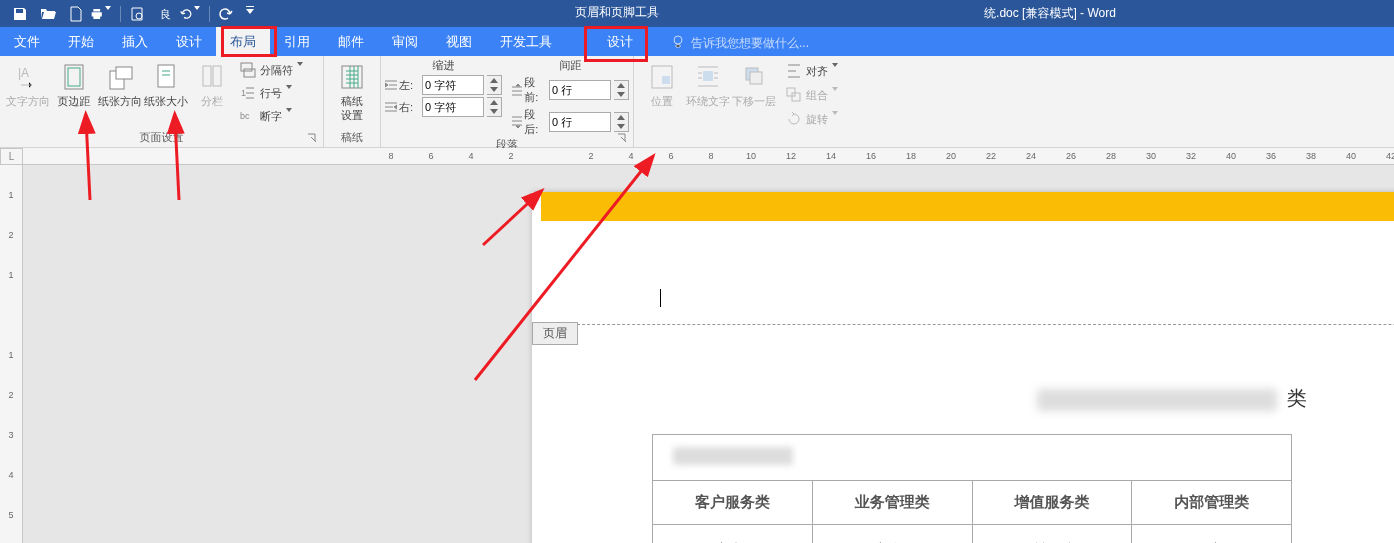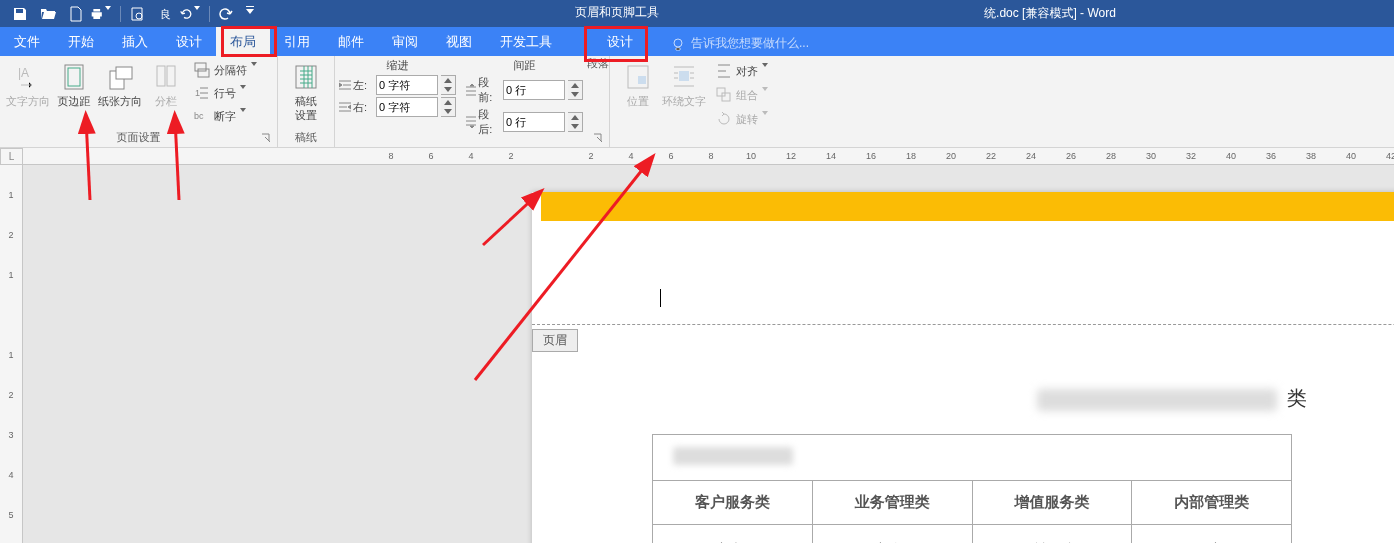--- a/index.html
+++ b/index.html
@@ -11,21 +11,21 @@
 .qat-btn svg { width: 16px; height: 16px; }
 .qat-sep { width: 1px; height: 16px; background: rgba(255,255,255,0.3); margin: 0 2px; }
 .title-contextual { position: absolute; left: 565px; top: 0; color: white; font-size: 12px; padding: 4px 10px; background: #2b579a; }
 .title-doc { position: absolute; left: 50%; transform: translateX(-50%); color: white; text-align: center; width: 400px; left: 850px; transform: none; }
 
 .tabbar { height: 29px; background: #3b82f6; display: flex; align-items: flex-end; color: white; font-size: 13px; position: relative; }
 .tab { padding: 4px 14px; cursor: pointer; height: 29px; display: flex; align-items: center; color: white; }
 .tab.active { background: #f3f3f3; color: #2b579a; border-top: 0; }
 .tab-context { position: absolute; left: 585px; padding: 0; }
 .tab-context .tab { padding: 4px 22px; }
-.tellme { position: absolute; left: 663px; display: flex; align-items: flex-end; gap: 6px; color: rgba(255,255,255,0.7); font-size: 12px; padding: 4px 8px; }
+.tellme { position: absolute; left: 663px; display: flex; align-items: flex-start; gap: 6px; color: rgba(255,255,255,0.7); font-size: 12px; padding: 4px 8px; }
 .tellme svg { width: 14px; height: 14px; }
 
 .red-box { position: absolute; border: 3px solid #ed1c24; pointer-events: none; z-index: 100; }
 
 .ribbon { height: 92px; background: #f3f3f3; border-bottom: 1px solid #d4d4d4; display: flex; }
 .group { border-right: 1px solid #d4d4d4; padding: 2px 6px 0 6px; display: flex; flex-direction: column; position: relative; }
 .group-body { display: flex; flex: 1; gap: 2px; }
 .group-label { text-align: center; font-size: 11px; color: #5a5a5a; padding-bottom: 2px; }
 .group-launcher { position: absolute; right: 2px; bottom: 2px; width: 14px; height: 14px; cursor: pointer; }
 .big-btn { width: 44px; display: flex; flex-direction: column; align-items: center; padding-top: 2px; cursor: pointer; }
@@ -55,21 +55,21 @@
 .hruler-inner { position: absolute; left: 508px; top: 0; height: 100%; display: flex; align-items:center; }
 .hruler-inner span { font-size: 9px; color: #666; display:inline-block; width:40px; text-align:center; }
 .vruler { position: absolute; left: 0; top: 17px; width: 23px; bottom: 0; background: #f5f5f5; border-right: 1px solid #c6c6c6; overflow:hidden; }
 .vruler-inner { position:absolute; top:35px; left:0; width:100%; display:flex; flex-direction:column; align-items:center; }
 .vruler-inner span { font-size:9px; color:#666; height:40px; display:flex; align-items:center; }
 
 .page { position: absolute; left: 532px; top: 44px; width: 1200px; background: white; box-shadow: 0 0 6px rgba(0,0,0,0.2); }
 .orange-bar { height: 29px; background: #fbbc05; margin-left:9px; }
 .header-area { height: 104px; border-bottom: 1px dashed #999; position: relative; }
 .cursor-mark { position:absolute; left:128px; top:68px; width:1px; height:18px; background:#000; }
-.header-tag { position: absolute; left: 0px; top: 137px; background: #eeeeee; border: 1px solid #aaa; padding: 2px 10px; font-size: 12px; color: #555; }
+.header-tag { position: absolute; left: 0px; top: 130px; background: #eeeeee; border: 1px solid #aaa; padding: 2px 10px; font-size: 12px; color: #555; }
 
 .doc-body { padding: 60px 40px 0 120px; color: #555; }
 .doc-title-row { text-align:center; font-size:20px; color:#333; margin-bottom:22px; position:relative; }
 .doc-title-row .blur { filter: blur(4px); color:#aaa; display:inline-block; width:240px; height:22px; background:#ddd; border-radius:4px; vertical-align:middle; margin-right:4px; }
 .doc-table { border-collapse: collapse; width: 640px; }
 .doc-table td, .doc-table th { border: 1px solid #aaa; text-align: center; font-size: 15px; color: #555; }
 .doc-table .top-row td { height:46px; }
 .doc-table .top-row .blur2 { filter: blur(3px); background:#ddd; width:120px; height:18px; display:inline-block; border-radius:3px; }
 .doc-table th { height: 44px; font-weight: bold; font-size: 15px; }
 .doc-table .data-row td { height: 52px; }
@@ -190,20 +190,29 @@
       </div>
       <div class="big-btn">
         <div class="icon-slot">
             <svg width="28" height="28">
               <rect x="4" y="8" width="14" height="18" fill="white" stroke="#888"></rect>
               <rect x="10" y="4" width="16" height="12" fill="white" stroke="#888"></rect>
             </svg>
           </div>
         <div class="lbl">纸张方向</div>
       </div>
+      <div class="big-btn">
+        <div class="icon-slot">
+            <svg width="24" height="28">
+              <rect x="4" y="2" width="16" height="22" fill="white" stroke="#888"></rect>
+              <path stroke="#4a8" d="M8 8h8M8 12h8"></path>
+            </svg>
+          </div>
+        <div class="lbl">纸张大小</div>
+      </div>
       <div class="big-btn disabled">
         <div class="icon-slot">
             <svg width="24" height="28">
               <rect x="3" y="3" width="8" height="20" fill="none" stroke="#bbb"></rect>
               <rect x="13" y="3" width="8" height="20" fill="none" stroke="#bbb"></rect>
             </svg>
           </div>
         <div class="lbl">分栏</div>
       </div>
       <div class="small-stack">
@@ -254,21 +263,21 @@
             </svg>
           </div>
         <div class="lbl" style="white-space:pre">稿纸
 设置</div>
       </div>
     </div>
     <div class="group-label">稿纸</div>
   </div>
 
   <div class="group" style="flex-direction:row; align-items:flex-start; padding:0;">
-    <div style="display:flex; height:100%; flex:1;">
+    <div style="display:flex; flex-direction:column; height:100%; flex:1;">
     <div class="group-body" style="display:flex;">
       <div class="indent-block">
         <div class="indent-title">缩进</div>
         <div class="indent-row">
           <span class="il">
                 <svg width="12" height="12">
                   <path stroke="#888" d="M0 2h12M4 6h8M0 10h12M0 4l3 2-3 2z" fill="#888"></path>
                 </svg>
                 <span>左:</span>
               </span>
@@ -373,20 +382,29 @@
         <div class="lbl">位置</div>
       </div>
       <div class="big-btn disabled">
         <div class="icon-slot">
             <svg width="24" height="26">
               <rect x="7" y="7" width="10" height="10" fill="#cde"></rect>
               <path stroke="#bbb" d="M2 3h20M2 22h20M2 9h4M18 9h4M2 14h4M18 14h4"></path>
             </svg>
           </div>
         <div class="lbl">环绕文字</div>
+      </div>
+      <div class="big-btn disabled">
+        <div class="icon-slot">
+            <svg width="24" height="26">
+              <rect x="4" y="4" width="12" height="12" fill="#cde" stroke="#bbb"></rect>
+              <rect x="8" y="8" width="12" height="12" fill="#eee" stroke="#bbb"></rect>
+            </svg>
+          </div>
+        <div class="lbl">下移一层</div>
       </div>
       <div class="arrange-stack">
         <div class="arrange-btn">
             <svg>
               <path stroke="#888" d="M2 2h12M2 8h8M2 14h12"></path>
             </svg>
             <span>对齐</span>
             <svg width="6" height="4">
               <path fill="#666" d="M0 0h6L3 4z"></path>
             </svg>

